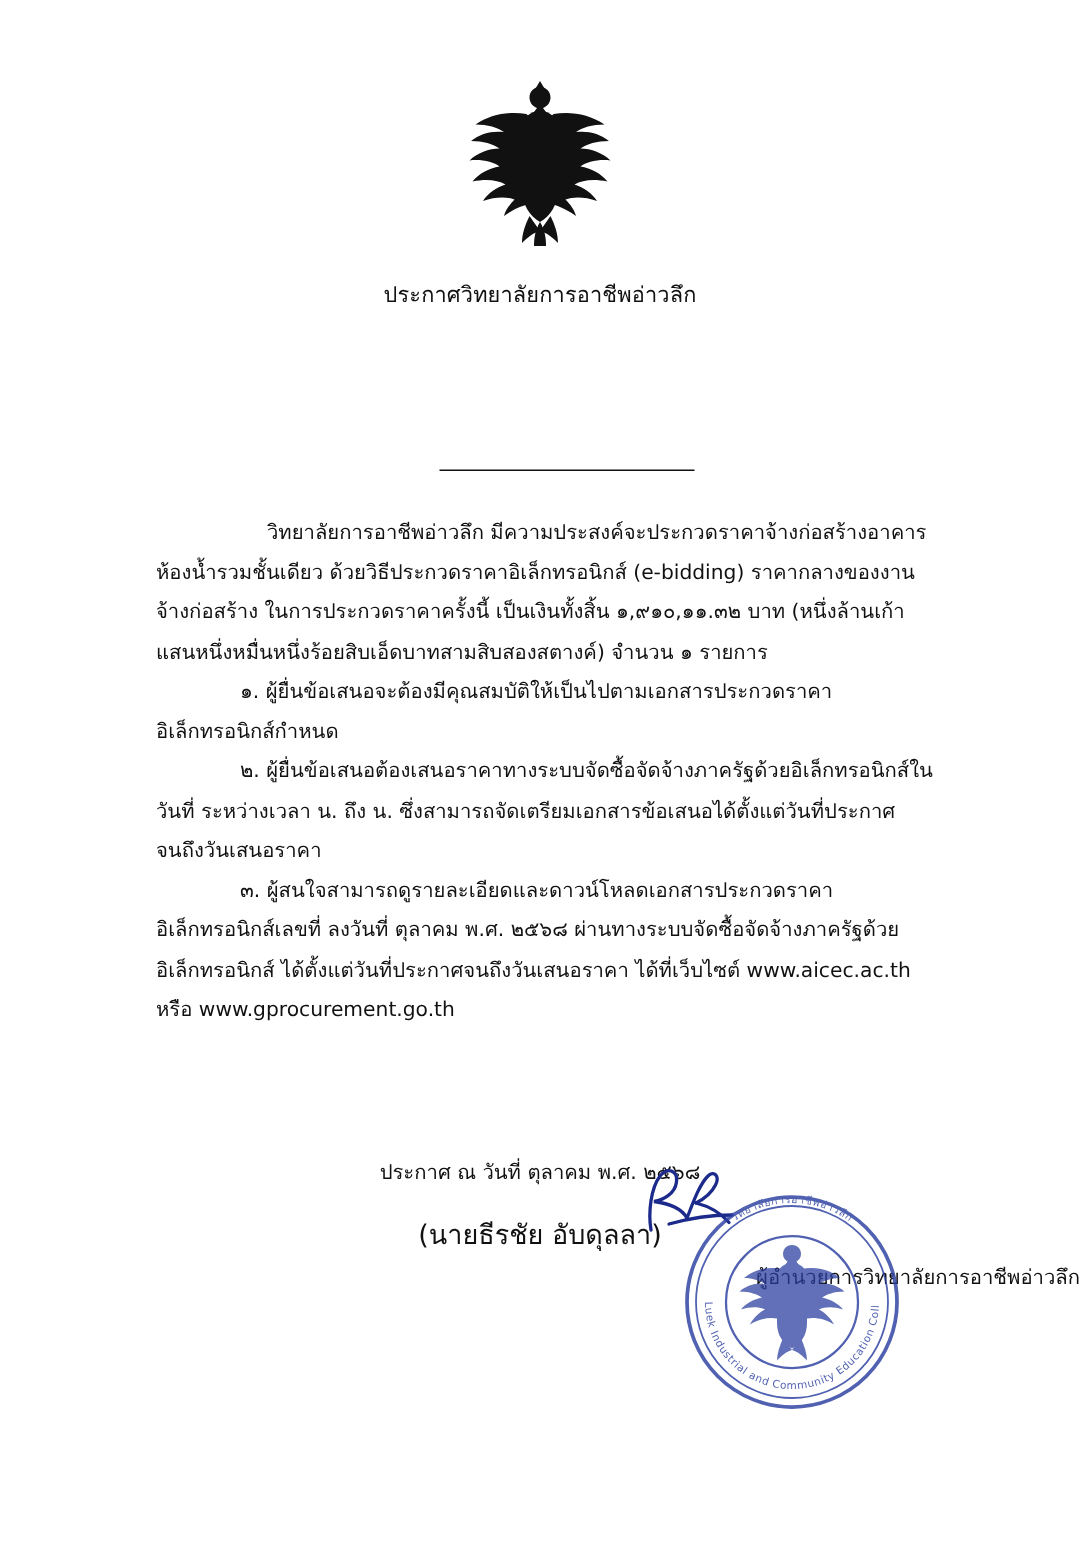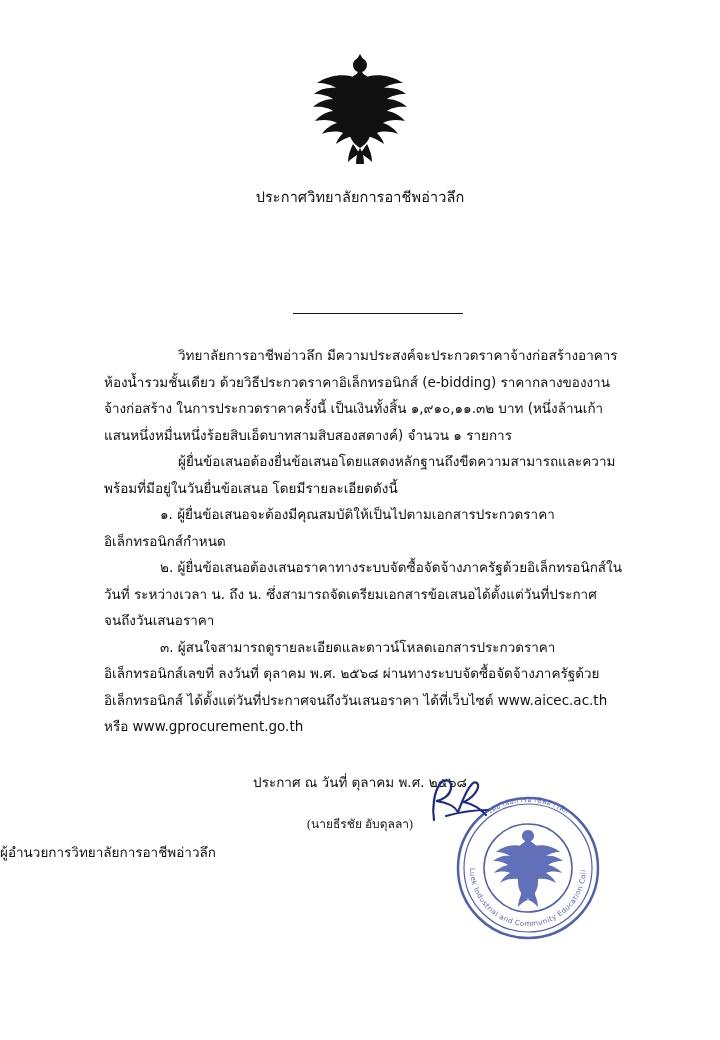--- a/index.html
+++ b/index.html
@@ -94,31 +94,30 @@
     font-size: 13.5px;
     line-height: 33px;
     color: #111;
   }
   .sign-name {
     position: absolute;
     top: 810px;
     left: 0;
     width: 720px;
     text-align: center;
-    font-size: 12px;
+    font-size: 18px;
     line-height: 28px;
     color: #111;
-    font-family: Liberation Serif, serif;
   }
   .sign-role {
     position: absolute;
     top: 838px;
     left: 0;
     width: 720px;
-    text-align: left;
+    text-align: right;
     font-size: 13.5px;
     line-height: 28px;
     color: #111;
   }
 
   
   .signature {
     position: absolute;
     top: 772px;
     left: 416px;
@@ -174,21 +173,20 @@
   </div>
 
   <div class="heading-block">
     <div class="heading-line">ประกาศวิทยาลัยการอาชีพอ่าวลึก</div>
   </div>
 
   <div class="rule"></div>
 
   <div class="body-block">
     <div class="para indent">วิทยาลัยการอาชีพอ่าวลึก มีความประสงค์จะประกวดราคาจ้างก่อสร้างอาคารห้องน้ำรวมชั้นเดียว ด้วยวิธีประกวดราคาอิเล็กทรอนิกส์ (e-bidding) ราคากลางของงานจ้างก่อสร้าง ในการประกวดราคาครั้งนี้ เป็นเงินทั้งสิ้น ๑,๙๑๐,๑๑.๓๒ บาท (หนึ่งล้านเก้าแสนหนึ่งหมื่นหนึ่งร้อยสิบเอ็ดบาทสามสิบสองสตางค์) จำนวน ๑ รายการ</div>
-    <div class="para indent">ผู้ยื่นข้อเสนอต้องยื่นข้อเสนอโดยแสดงหลักฐานถึงขีดความสามารถและความพร้อมที่มีอยู่ในวันยื่นข้อเสนอ โดยมีรายละเอียดดังนี้</div>
     <div class="para list-item">๑. ผู้ยื่นข้อเสนอจะต้องมีคุณสมบัติให้เป็นไปตามเอกสารประกวดราคาอิเล็กทรอนิกส์กำหนด</div>
     <div class="para list-item">๒. ผู้ยื่นข้อเสนอต้องเสนอราคาทางระบบจัดซื้อจัดจ้างภาครัฐด้วยอิเล็กทรอนิกส์ในวันที่             ระหว่างเวลา         น. ถึง         น. ซึ่งสามารถจัดเตรียมเอกสารข้อเสนอได้ตั้งแต่วันที่ประกาศจนถึงวันเสนอราคา</div>
     <div class="para list-item">๓. ผู้สนใจสามารถดูรายละเอียดและดาวน์โหลดเอกสารประกวดราคาอิเล็กทรอนิกส์เลขที่            ลงวันที่            ตุลาคม พ.ศ. ๒๕๖๘ ผ่านทางระบบจัดซื้อจัดจ้างภาครัฐด้วยอิเล็กทรอนิกส์ ได้ตั้งแต่วันที่ประกาศจนถึงวันเสนอราคา ได้ที่เว็บไซต์ www.aicec.ac.th หรือ www.gprocurement.go.th</div>
   </div>
 
   <div class="sign-block">
     <div class="sign-line">ประกาศ ณ  วันที่           ตุลาคม พ.ศ. ๒๕๖๘</div>
   </div>
 
   <svg class="signature" viewBox="0 0 90 60">

